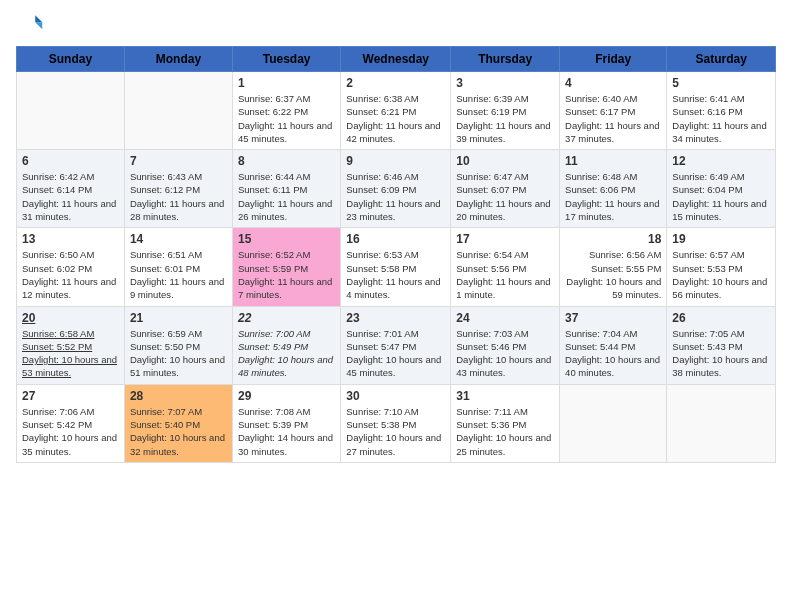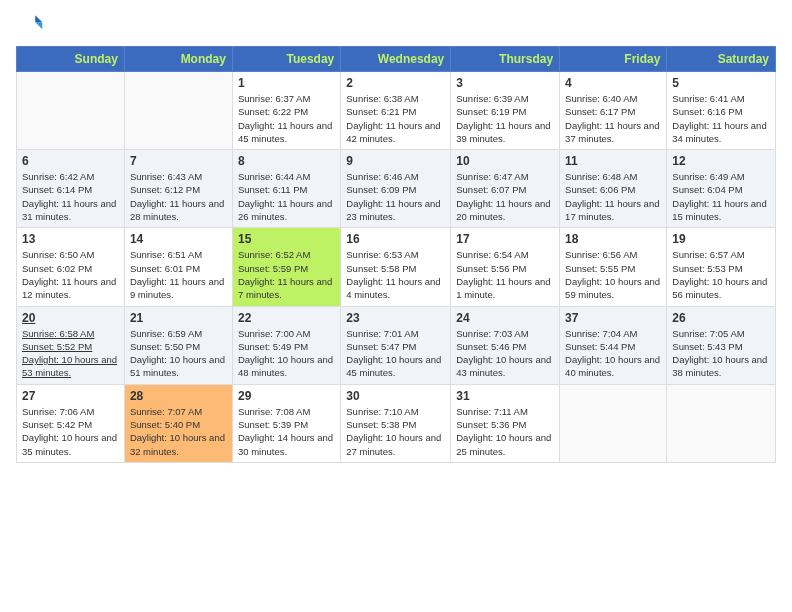--- a/index.html
+++ b/index.html
@@ -50,25 +50,25 @@
       font-size: 13px;
       color: #555;
     }
     .calendar {
       width: 100%;
       border-collapse: collapse;
       border: 1px solid #ccc;
     }
     .calendar th {
       background: #3a6bbf;
-      color: #bef264;
+      color: #000000;
       font-size: 12px;
       font-weight: bold;
       padding: 5px 6px;
-      text-align: right;
+      text-align: center;
       border: 1px solid #5580c8;
     }
     .calendar td {
       vertical-align: top;
       padding: 4px 5px;
       font-size: 10px;
       color: #333;
       border: 1px solid #ddd;
       width: 113px;
       min-height: 70px;
@@ -241,21 +241,21 @@
           </div>
         </td>
           <td style="background: rgb(255, 255, 255);">
           <span class="day-number">14</span>
           <div class="cell-info">
             <span>Sunrise: 6:51 AM</span><br>
             <span>Sunset: 6:01 PM</span><br>
             <span>Daylight: 11 hours and 9 minutes.</span>
           </div>
         </td>
-          <td style="background: #bef264;">
+          <td style="background: #f9a8d4;">
           <span class="day-number">15</span>
           <div class="cell-info">
             <span>Sunrise: 6:52 AM</span><br>
             <span>Sunset: 5:59 PM</span><br>
             <span>Daylight: 11 hours and 7 minutes.</span>
           </div>
         </td>
           <td style="background: rgb(255, 255, 255);">
           <span class="day-number">16</span>
           <div class="cell-info">
@@ -265,21 +265,21 @@
           </div>
         </td>
           <td style="background: rgb(255, 255, 255);">
           <span class="day-number">17</span>
           <div class="cell-info">
             <span>Sunrise: 6:54 AM</span><br>
             <span>Sunset: 5:56 PM</span><br>
             <span>Daylight: 11 hours and 1 minute.</span>
           </div>
         </td>
-          <td style="background: rgb(255, 255, 255);">
+          <td style="background: rgb(255, 255, 255); text-align: right;">
           <span class="day-number">18</span>
           <div class="cell-info">
             <span>Sunrise: 6:56 AM</span><br>
             <span>Sunset: 5:55 PM</span><br>
             <span>Daylight: 10 hours and 59 minutes.</span>
           </div>
         </td>
           <td style="background: rgb(255, 255, 255);">
           <span class="day-number">19</span>
           <div class="cell-info">
@@ -299,21 +299,21 @@
           </div>
         </td>
           <td style="background: rgb(240, 244, 248);">
           <span class="day-number">21</span>
           <div class="cell-info">
             <span>Sunrise: 6:59 AM</span><br>
             <span>Sunset: 5:50 PM</span><br>
             <span>Daylight: 10 hours and 51 minutes.</span>
           </div>
         </td>
-          <td style="background: rgb(240, 244, 248);">
+          <td style="background: rgb(240, 244, 248); font-style: italic;">
           <span class="day-number">22</span>
           <div class="cell-info">
             <span>Sunrise: 7:00 AM</span><br>
             <span>Sunset: 5:49 PM</span><br>
             <span>Daylight: 10 hours and 48 minutes.</span>
           </div>
         </td>
           <td style="background: rgb(240, 244, 248);">
           <span class="day-number">23</span>
           <div class="cell-info">

